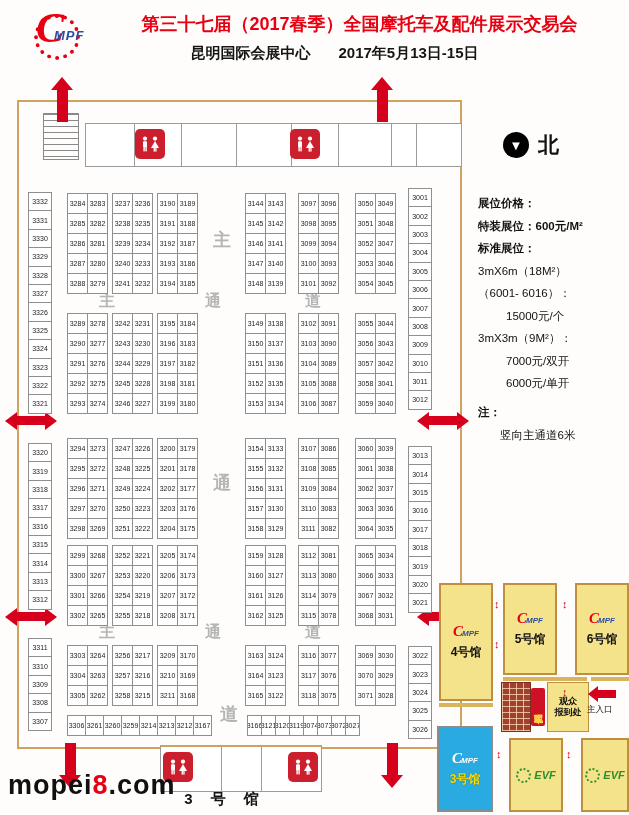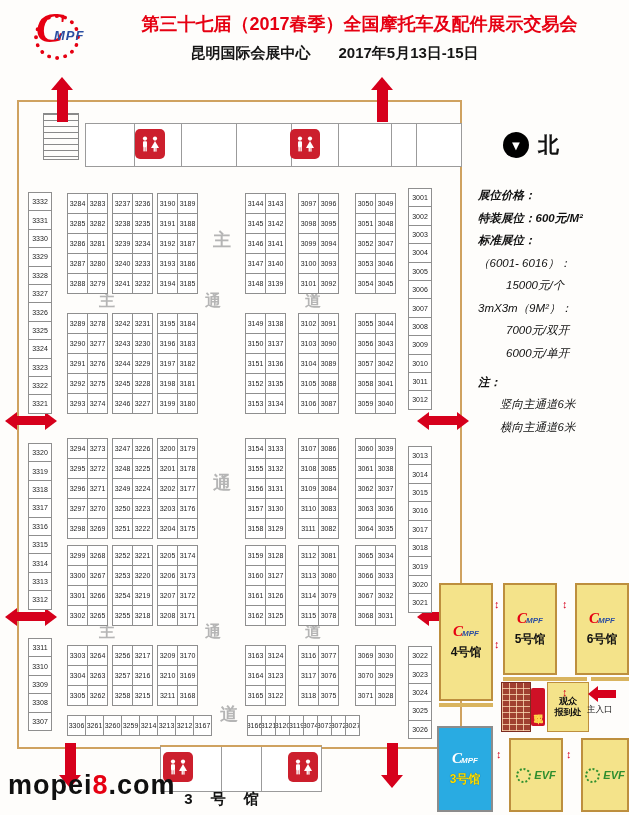--- a/index.html
+++ b/index.html
@@ -45,21 +45,21 @@
   .wc{position:absolute;width:30px;height:30px;background:#cc1f2d;border-radius:5px;
       display:flex;align-items:center;justify-content:center;}
 
   .hall-label{position:absolute;left:170px;top:790px;width:110px;text-align:center;
       font-size:15px;font-weight:700;letter-spacing:7px;color:#111;}
 
   
   .north{position:absolute;left:503px;top:131px;display:flex;align-items:center;gap:9px;}
   .north-circle{width:26px;height:26px;border-radius:50%;background:#000;color:#fff;display:flex;align-items:center;justify-content:center;font-size:13px;}
   .north-label{font-size:21px;font-weight:700;}
-  .price-list{position:absolute;left:478px;top:188px;width:148px;font-size:11.5px;color:#111;font-style:italic;}
+  .price-list{position:absolute;left:478px;top:196px;width:148px;font-size:11.5px;color:#111;}
   .price-line{margin-bottom:7.5px;white-space:nowrap;}
   .price-line.bold{font-weight:700;}
   .price-line.ind{padding-left:28px;}
   .price-line.ind2{padding-left:22px;}
   .price-line.note{margin-top:14px;font-weight:700;}
 
   
   .minimap{position:absolute;left:435px;top:578px;width:194px;height:237px;}
   .mhall{position:absolute;background:#f4e38a;border:2px solid #bd8f3e;box-sizing:border-box;
          display:flex;flex-direction:column;align-items:center;justify-content:center;gap:4px;}
@@ -616,28 +616,28 @@
   <div class="hall-label">3 号 馆</div>
 
   <div class="north">
     <div class="north-circle">▼</div>
     <div class="north-label">北</div>
   </div>
   <div class="price-list">
       <div class="price-line bold">展位价格：</div>
       <div class="price-line bold">特装展位：600元/M²</div>
       <div class="price-line bold">标准展位：</div>
+      <div class="price-line">3mX6m（18M²）</div>
       <div class="price-line">（6001- 6016）：</div>
       <div class="price-line ind">15000元/个</div>
       <div class="price-line">3mX3m（9M²）：</div>
       <div class="price-line ind">7000元/双开</div>
       <div class="price-line ind">6000元/单开</div>
       <div class="price-line note">注：</div>
       <div class="price-line ind2">竖向主通道6米</div>
-      <div class="price-line ind2">横向主通道6米</div>
     </div>
 
   <div class="minimap">
     <div class="mhall" style="left:4px;top:5px;width:54px;height:118px;">
       <div class="mini-logo">
           <span class="c">C</span>
           <span class="mpf">MPF</span>
         </div>
       <div class="mname">4号馆</div>
     </div>

